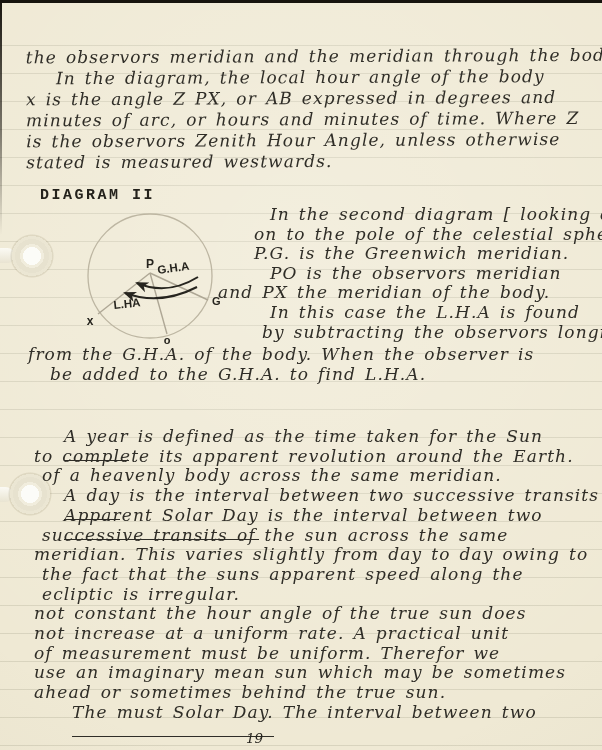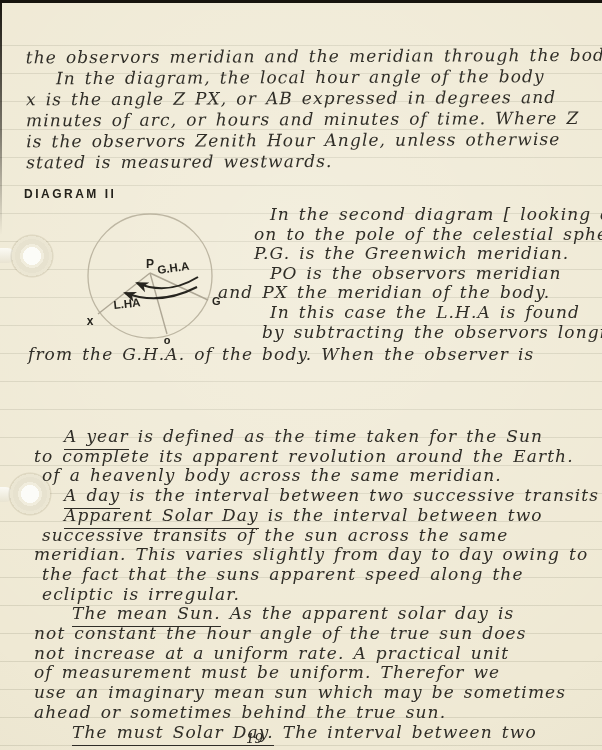--- a/index.html
+++ b/index.html
@@ -35,24 +35,24 @@
   .para-top  { left:26px;  top:46px;  line-height:21px; transform:rotate(-0.25deg); }
   .para-right{ left:248px; top:205px; line-height:19.6px; }
   .para-mid  { left:28px;  top:344px; line-height:20.4px; }
   .para-defs { left:28px;  top:427px; line-height:19.7px; }
 
   .i1 { padding-left:6px; }  .i2 { padding-left:14px; }
   .i3 { padding-left:22px; } .i4 { padding-left:30px; }
   .i5 { padding-left:36px; } .i6 { padding-left:44px; }
   .neg{ margin-left:-30px; }
 
-  .u { border-bottom:1.5px solid #2f2d27; padding-bottom:3px; }
+  .u { border-bottom:1.5px solid #2f2d27; padding-bottom:14px; }
 
-  .diagram-title { position:absolute; left:24px; top:187px;
-    font-family:Liberation Sans, sans-serif; font-weight:700; font-size:12px;
+  .diagram-title { position:absolute; left:40px; top:187px;
+    font-family:Liberation Mono, monospace; font-weight:700; font-size:15px;
     letter-spacing:2.5px; color:#24221c; }
 
   .diagram-svg { position:absolute; left:50px; top:198px; }
   .svg-label { font-family:"Liberation Sans", sans-serif; font-weight:700;
     fill:#26241e; }
 
   .page-number { position:absolute; left:246px; top:730px;
     font-style:italic; font-weight:400; font-size:13.5px; color:#26241e; }
 </style>
 </head>
@@ -109,33 +109,33 @@
     <div class="hw i1">on to the pole of the celestial sphere].</div>
     <div class="hw i1">P.G. is the Greenwich meridian.</div>
     <div class="hw i3">PO is the observors meridian</div>
     <div class="hw neg">and PX the meridian of the body.</div>
     <div class="hw i3">In this case the L.H.A is found</div>
     <div class="hw i2">by subtracting the observors longitude</div>
   </div>
 
   <div class="para para-mid">
     <div class="hw">from the G.H.A. of the body. When the observer is</div>
+    <div class="hw i3">be added to the G.H.A. to find L.H.A.</div>
   </div>
 
   <div class="para para-defs">
     <div class="hw i5"><span class="u">A year</span><span> is defined as the time taken for the Sun</span></div>
     <div class="hw i1"><span>to complete its apparent revolution around the Earth.</span></div>
     <div class="hw i2"><span>of a heavenly body across the same meridian.</span></div>
     <div class="hw i5"><span class="u">A day</span><span> is the interval between two successive transits</span></div>
     <div class="hw i5"><span class="u">Apparent Solar Day</span><span> is the interval between two</span></div>
     <div class="hw i2"><span>successive transits of the sun across the same</span></div>
     <div class="hw i1"><span>meridian. This varies slightly from day to day owing to</span></div>
     <div class="hw i2"><span>the fact that the suns apparent speed along the</span></div>
     <div class="hw i2"><span>ecliptic is irregular.</span></div>
-    <div class="hw i6"><span class="u">The mean Sun.</span><span> As the apparent solar day is</span></div>
     <div class="hw i1"><span>not constant the hour angle of the true sun does</span></div>
     <div class="hw i1"><span>not increase at a uniform rate. A practical unit</span></div>
     <div class="hw i1"><span>of measurement must be uniform. Therefor we</span></div>
     <div class="hw i1"><span>use an imaginary mean sun which may be sometimes</span></div>
     <div class="hw i1"><span>ahead or sometimes behind the true sun.</span></div>
     <div class="hw i6"><span class="u">The must Solar Day.</span><span> The interval between two</span></div>
   </div>
 
   <div class="page-number">19</div>
 

